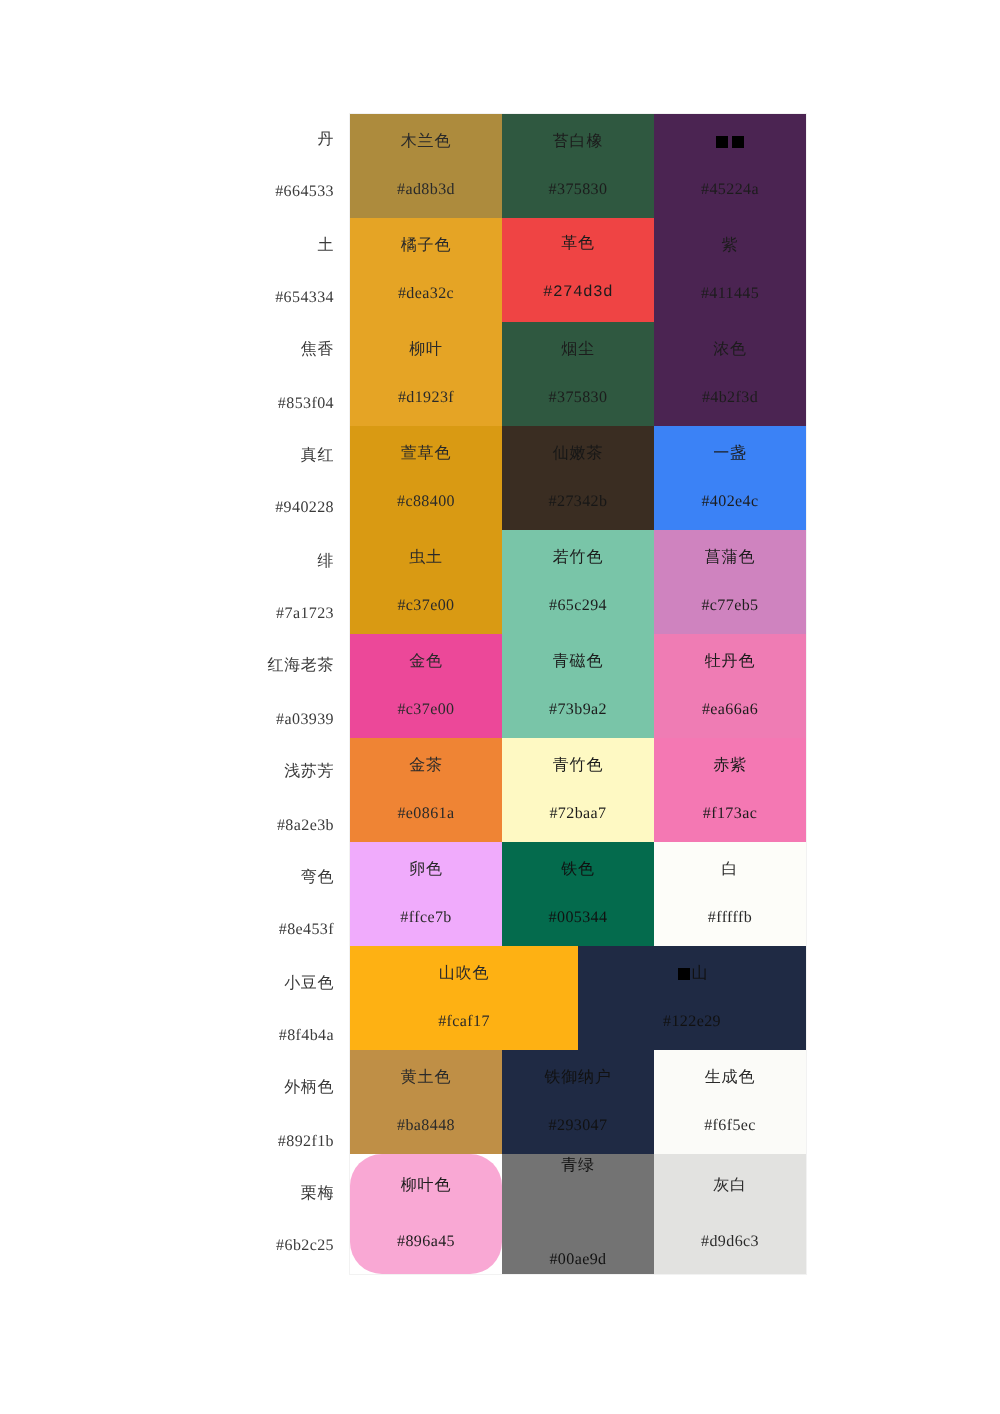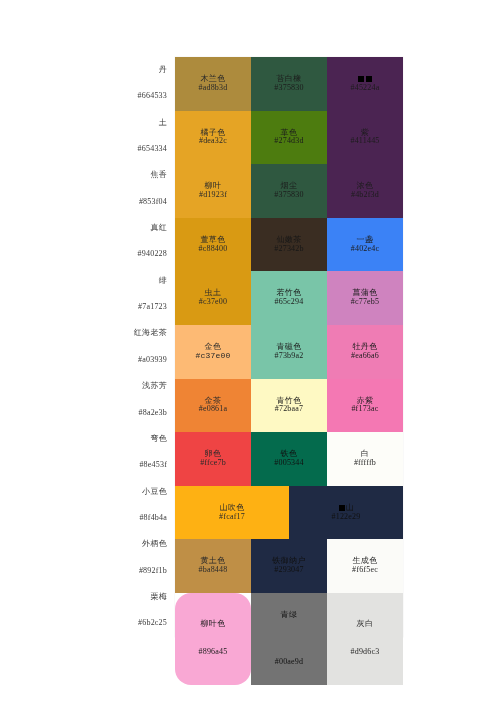--- a/index.html
+++ b/index.html
@@ -74,21 +74,21 @@
     display: flex;
     flex-direction: row;
   }
   .cell {
     flex: 1 1 0;
     display: flex;
     flex-direction: column;
     justify-content: space-around;
     align-items: center;
     box-sizing: border-box;
-    padding: 18px 1px;
+    padding: 2px 1px;
     overflow: hidden;
   }
   .cell-name {
     font-size: 8px;
     line-height: 1.1;
     letter-spacing: 0.4px;
     white-space: nowrap;
   }
   .cell-hex {
     font-size: 8px;
@@ -170,21 +170,21 @@
         <div class="cell" style="background: rgb(75, 36, 82); color: rgb(28, 28, 28);">
           <div class="cell-name"><span class="tofu"></span><span class="tofu"></span></div>
           <div class="cell-hex">#45224a</div>
         </div>
       </div>
       <div class="grid-row">
         <div class="cell" style="background: rgb(229, 164, 37); color: rgb(42, 42, 42);">
           <div class="cell-name">橘子色</div>
           <div class="cell-hex">#dea32c</div>
         </div>
-        <div class="cell" style="background: #4d7c0f; color: rgb(28, 28, 28);">
+        <div class="cell" style="background: #ef4444; color: rgb(28, 28, 28); font-family: Liberation Mono, monospace;">
           <div class="cell-name">革色</div>
           <div class="cell-hex">#274d3d</div>
         </div>
         <div class="cell" style="background: rgb(75, 36, 82); color: rgb(28, 28, 28);">
           <div class="cell-name">紫</div>
           <div class="cell-hex">#411445</div>
         </div>
       </div>
       <div class="grid-row">
         <div class="cell" style="background: rgb(229, 164, 37); color: rgb(42, 42, 42);">
@@ -222,21 +222,21 @@
         <div class="cell" style="background: rgb(121, 197, 168); color: rgb(28, 28, 28);">
           <div class="cell-name">若竹色</div>
           <div class="cell-hex">#65c294</div>
         </div>
         <div class="cell" style="background: rgb(207, 131, 191); color: rgb(28, 28, 28);">
           <div class="cell-name">菖蒲色</div>
           <div class="cell-hex">#c77eb5</div>
         </div>
       </div>
       <div class="grid-row">
-        <div class="cell" style="background: #fdba74; color: rgb(42, 42, 42); font-family: Liberation Mono, monospace;">
+        <div class="cell" style="background: #ec4899; color: rgb(42, 42, 42);">
           <div class="cell-name">金色</div>
           <div class="cell-hex">#c37e00</div>
         </div>
         <div class="cell" style="background: rgb(121, 197, 168); color: rgb(28, 28, 28);">
           <div class="cell-name">青磁色</div>
           <div class="cell-hex">#73b9a2</div>
         </div>
         <div class="cell" style="background: rgb(239, 124, 180); color: rgb(28, 28, 28);">
           <div class="cell-name">牡丹色</div>
           <div class="cell-hex">#ea66a6</div>
@@ -250,21 +250,21 @@
         <div class="cell" style="background: #fef9c3; color: rgb(28, 28, 28);">
           <div class="cell-name">青竹色</div>
           <div class="cell-hex">#72baa7</div>
         </div>
         <div class="cell" style="background: rgb(244, 120, 179); color: rgb(28, 28, 28);">
           <div class="cell-name">赤紫</div>
           <div class="cell-hex">#f173ac</div>
         </div>
       </div>
       <div class="grid-row">
-        <div class="cell" style="background: #ef4444; color: rgb(42, 42, 42);">
+        <div class="cell" style="background: #f0abfc; color: rgb(42, 42, 42);">
           <div class="cell-name">卵色</div>
           <div class="cell-hex">#ffce7b</div>
         </div>
         <div class="cell" style="background: rgb(4, 107, 77); color: rgb(17, 17, 17);">
           <div class="cell-name">铁色</div>
           <div class="cell-hex">#005344</div>
         </div>
         <div class="cell" style="background: rgb(253, 253, 249); color: rgb(42, 42, 42);">
           <div class="cell-name">白</div>
           <div class="cell-hex">#fffffb</div>

